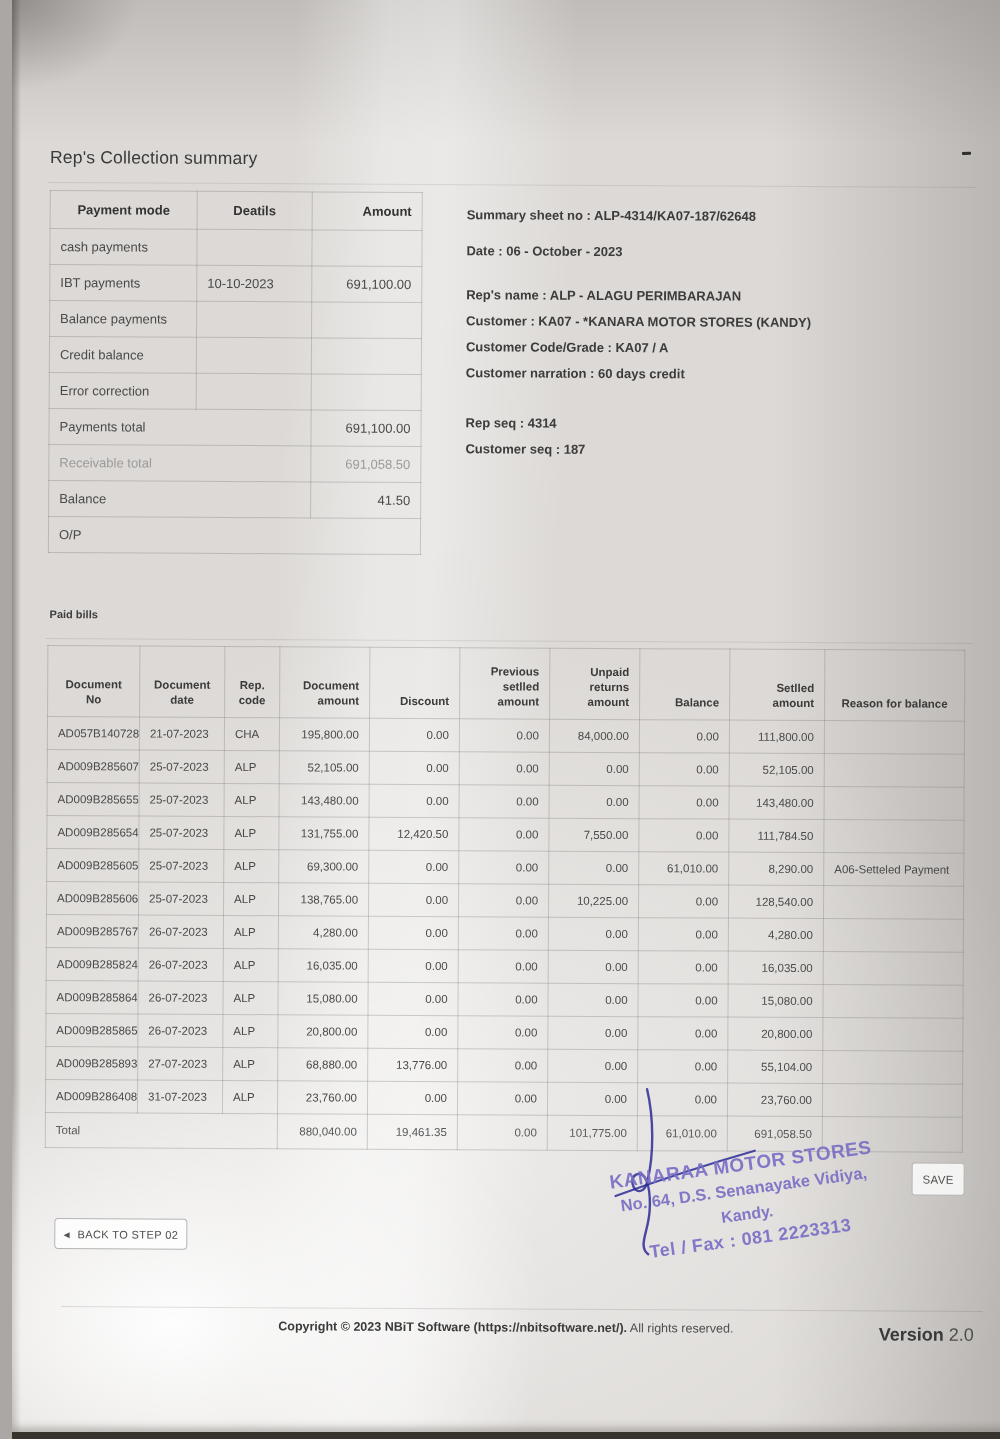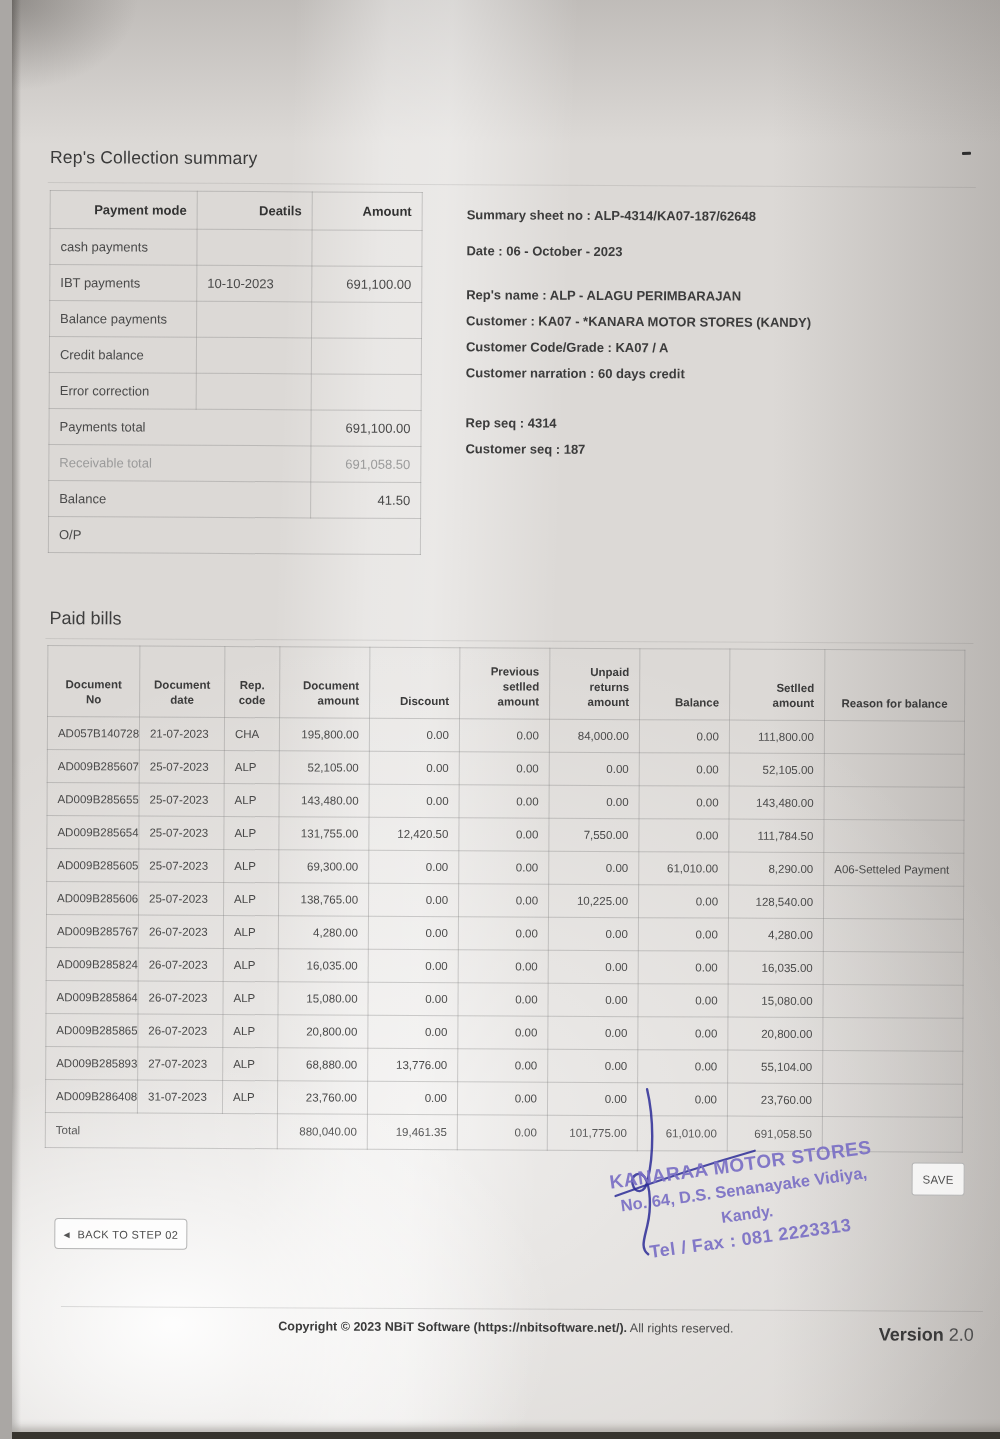--- a/index.html
+++ b/index.html
@@ -18,33 +18,33 @@
       #dcd9d6;
     margin-left: 12px;
   }
   .content{position:absolute;left:0;top:0;width:1000px;height:1439px;
     transform:rotate(.3deg);transform-origin:30px 150px;}
   .bottom-bar{position:absolute;left:0;bottom:0;width:100%;height:7px;background:#37342e;
     box-shadow:0 -3px 9px rgba(85,79,72,.5);}
   .dash{position:absolute;left:950px;top:147px;width:9px;height:3px;background:#2e2e2e;
     border-radius:1px;transform:rotate(-3deg);}
   .h1{position:absolute;left:38px;top:147px;font-size:17.5px;color:#3a3a3a;letter-spacing:.2px;}
-  .h2{position:absolute;left:40px;top:608px;font-size:18px;color:#3e3e3e;}
+  .h2{position:absolute;left:40px;top:608px;font-size:11px;color:#3e3e3e;font-weight:bold;}
   .hr{position:absolute;height:1px;background:rgba(90,90,90,.14);}
   .hr-top{left:36px;top:182px;width:928px;}
   .hr-mid{left:36px;top:638px;width:928px;}
   .hr-foot{left:55px;top:1306px;width:922px;background:rgba(90,90,90,.18);}
 
   table{border-collapse:collapse;table-layout:fixed;}
   th,td{border:1px solid rgba(125,125,125,.35);padding:2px 10px;overflow:hidden;}
 
   
   .ptable{position:absolute;left:38px;top:190px;width:372px;font-size:13px;}
   .ptable col.c0{width:147px}.ptable col.c1{width:115px}.ptable col.c2{width:110px}
-  .ptable th{height:38px;text-align:right;font-weight:bold;color:#333;}
+  .ptable th{height:38px;text-align:center;font-weight:bold;color:#333;}
   .ptable td{height:36px;color:#4a4a4a;}
   .ptable .r,.btable .r{text-align:right;}
   .ptable tr.muted td{color:#9b9b9b;}
 
   
   .info{position:absolute;left:455px;top:198px;width:480px;height:270px;}
   .iline{position:absolute;left:0;font-size:13px;font-weight:bold;color:#3c3c3c;white-space:nowrap;}
 
   
   .btable{position:absolute;left:38px;top:645px;width:917px;font-size:11.5px;}

